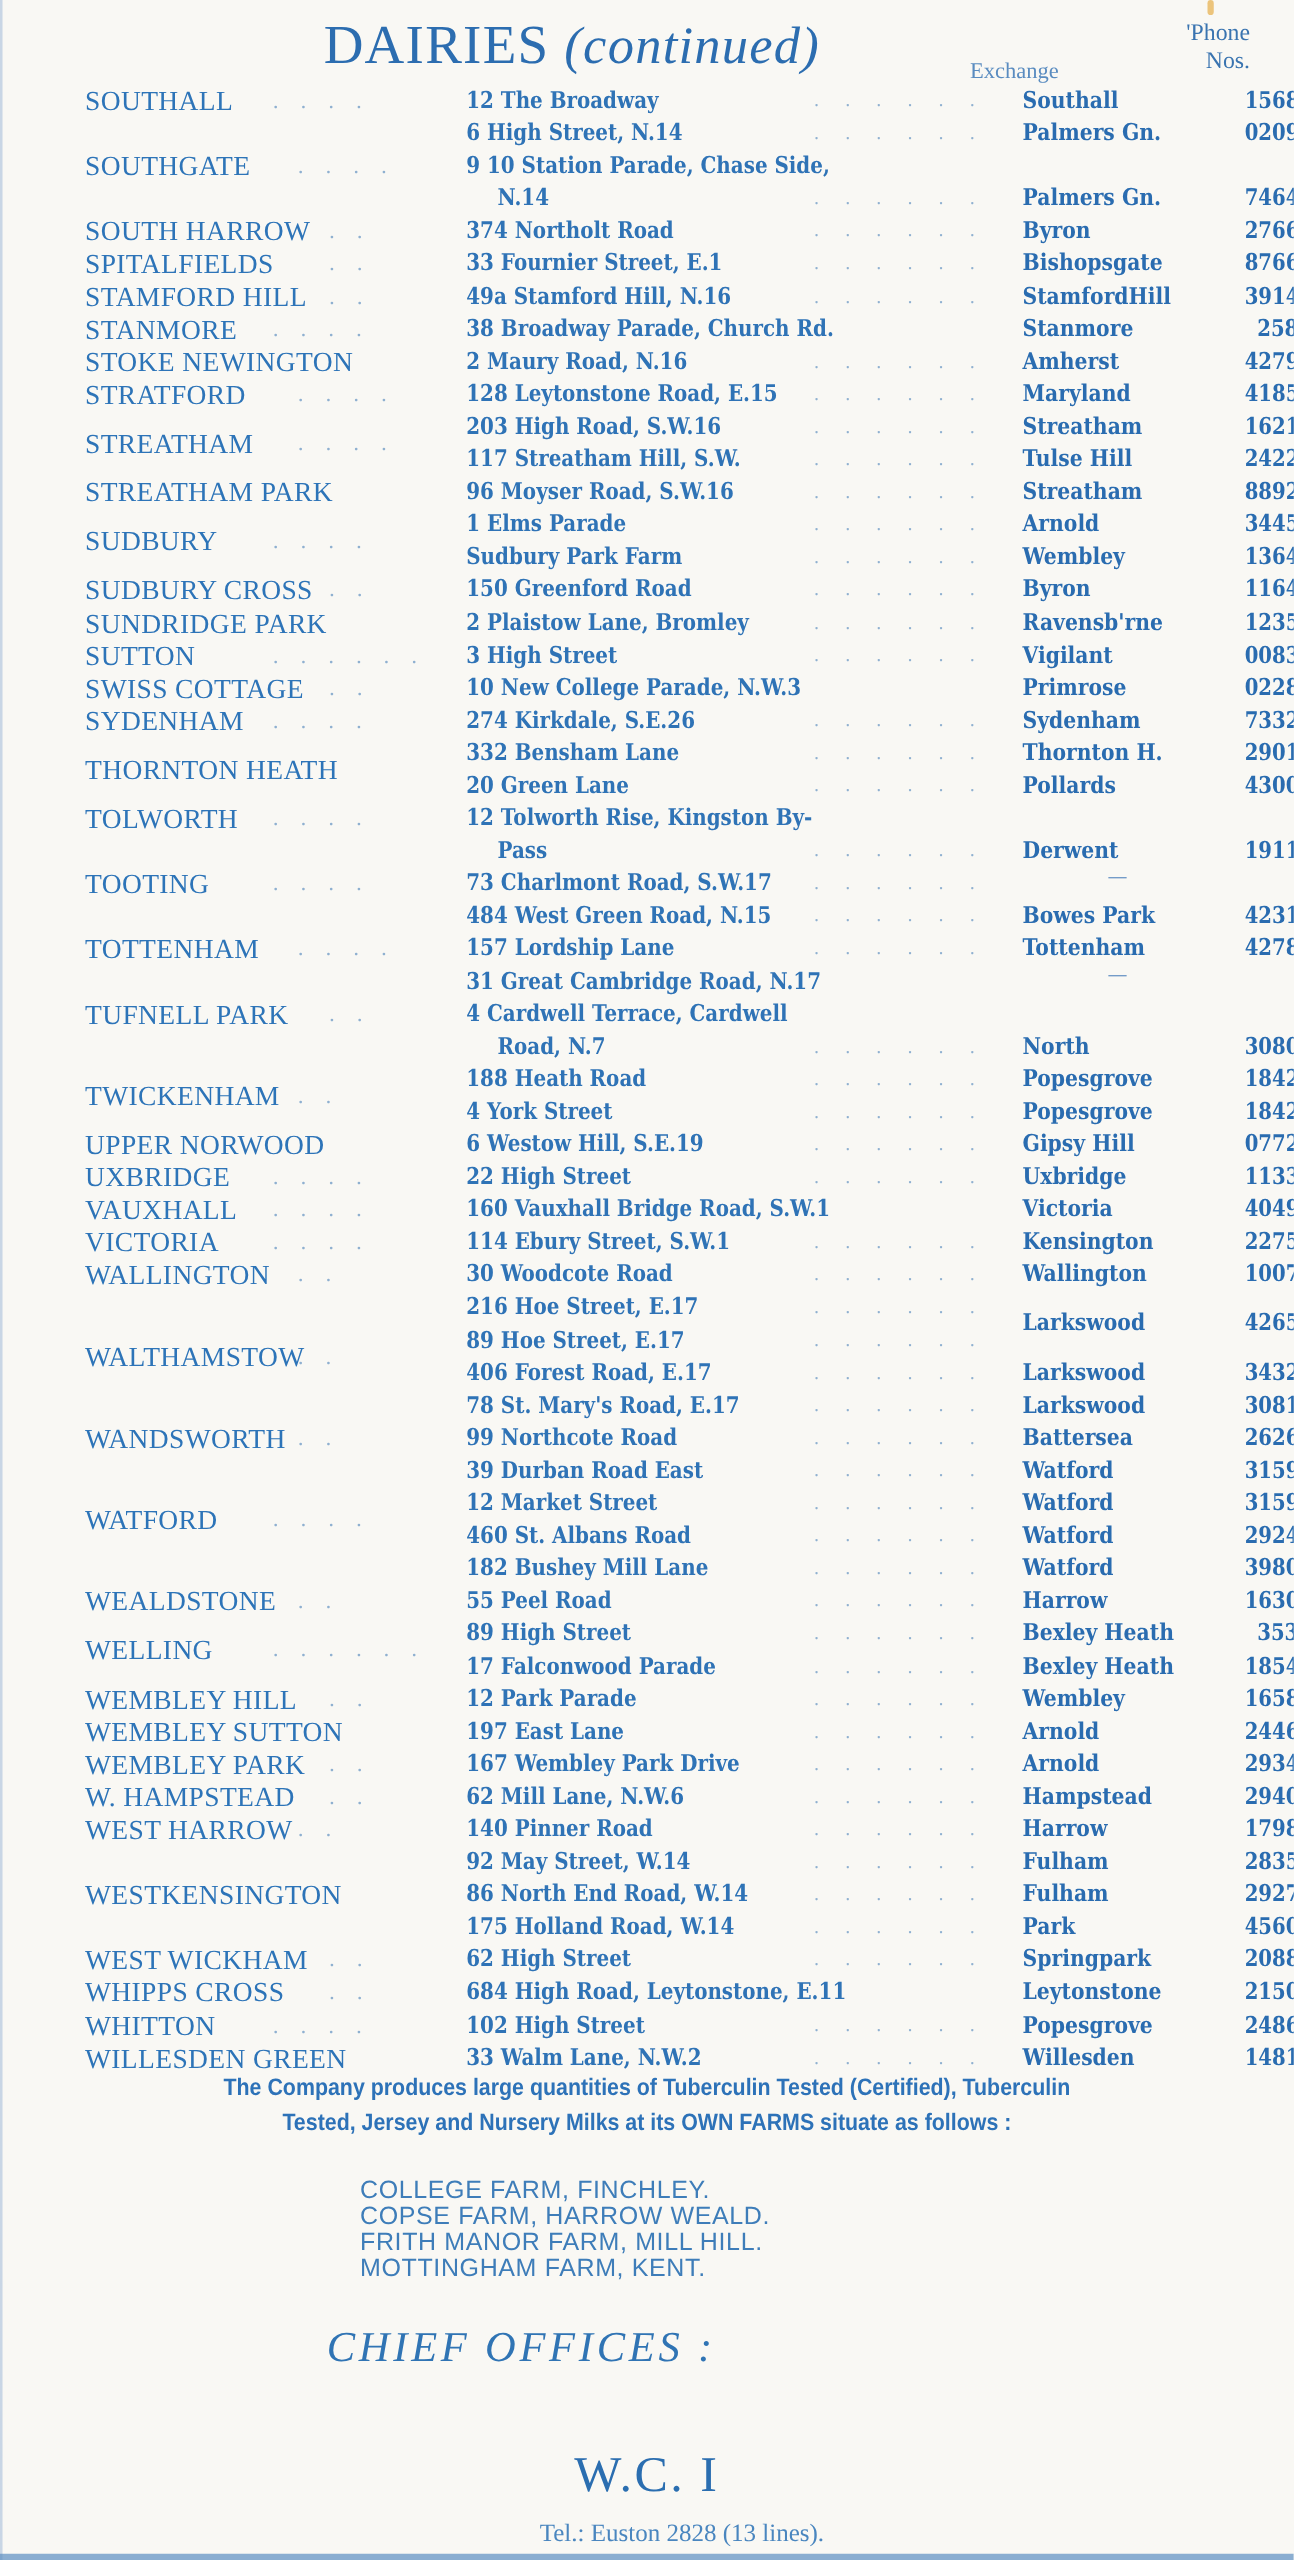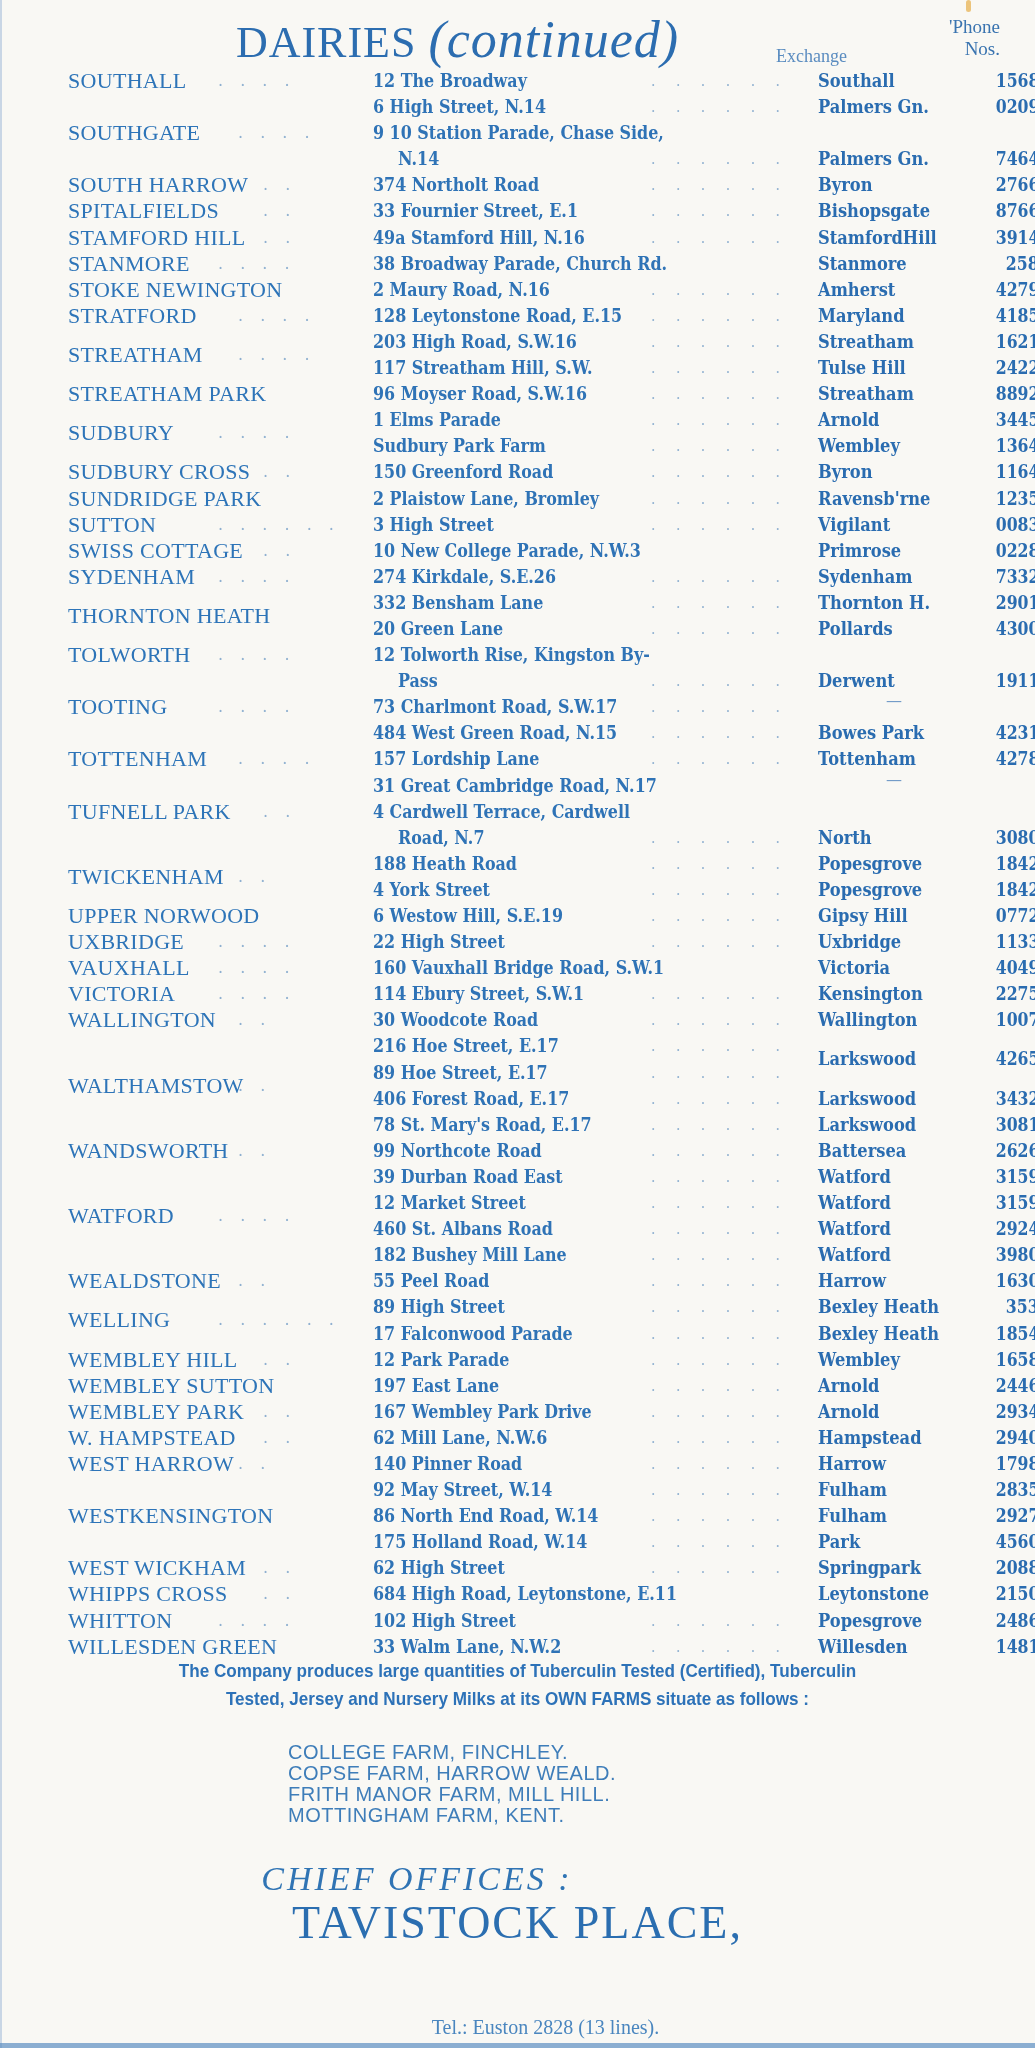--- a/index.html
+++ b/index.html
@@ -8,21 +8,21 @@
     background: #f9f8f4;
     color: #2a6fb3;
     font-family: "DejaVu Serif", "Liberation Serif", serif;
   }
   .page { position: absolute; left: 0; top: 0; width: 1035px; height: 2048px; }
   .title {
     position: absolute; left: 0; width: 1035px; top: 10px; text-align: center;
     font-family: "Liberation Serif", serif; font-size: 44px; color: #2c6db0;
     letter-spacing: 1px; padding-right: 120px; box-sizing: border-box;
   }
-  .title i { font-size: 52px; margin-top: 39px; }
+  .title i { font-size: 42px; margin-top: 39px; }
   .hdr-exchange { position: absolute; left: 776px; top: 46px; font-family: "Liberation Serif", serif; font-size: 18px; color: #5a8cc0; }
   .hdr-phone { position: absolute; left: 940px; top: 16px; width: 60px; text-align: right; font-family: "Liberation Serif", serif; font-size: 19px; line-height: 22px; color: #3a74b0; }
   .rows { position: absolute; left: 0; top: 68px; width: 1035px; margin-left: 38px; }
   .row { position: relative; height: 26.1px; font-size: 20px; line-height: 26px; white-space: nowrap; }
   .district { position: absolute; left: 30px; top: 0; font-family: "Liberation Serif", serif; font-size: 22px; color: #2d74b8; letter-spacing: 0.3px; }
   .district.mid { top: 13px; }
   .ddots { position: absolute; left: 230px; top: 0; color: #8fb0d0; font-size: 16px; letter-spacing: 6px; }
   .ddots.mid { top: 13px; }
   .addr { position: absolute; left: 335px; top: 0; font-family: "DejaVu Serif", serif; font-weight: bold; font-size: 18.5px; color: #2f73b6; transform: scaleX(0.86); transform-origin: left; }
   .addr.indent { left: 360px; }
@@ -491,17 +491,17 @@
   <div class="note" style="top:1688px">Tested, Jersey and Nursery Milks at its OWN FARMS situate as follows :</div>
 
   <div class="farms">
     <span class="farm">COLLEGE FARM, FINCHLEY.</span>
     <span class="farm">COPSE FARM, HARROW WEALD.</span>
     <span class="farm">FRITH MANOR FARM, MILL HILL.</span>
     <span class="farm">MOTTINGHAM FARM, KENT.</span>
   </div>
 
   <div class="chief">CHIEF  OFFICES :</div>
-  <div class="place">TAVISTOCK PLACE,</div>
+  <div class="wc">W.C. I</div>
   <div class="tel">Tel.: Euston 2828 (13 lines).</div>
 
   <div class="bottom-edge"></div>
 </div>
 
 </body></html>

